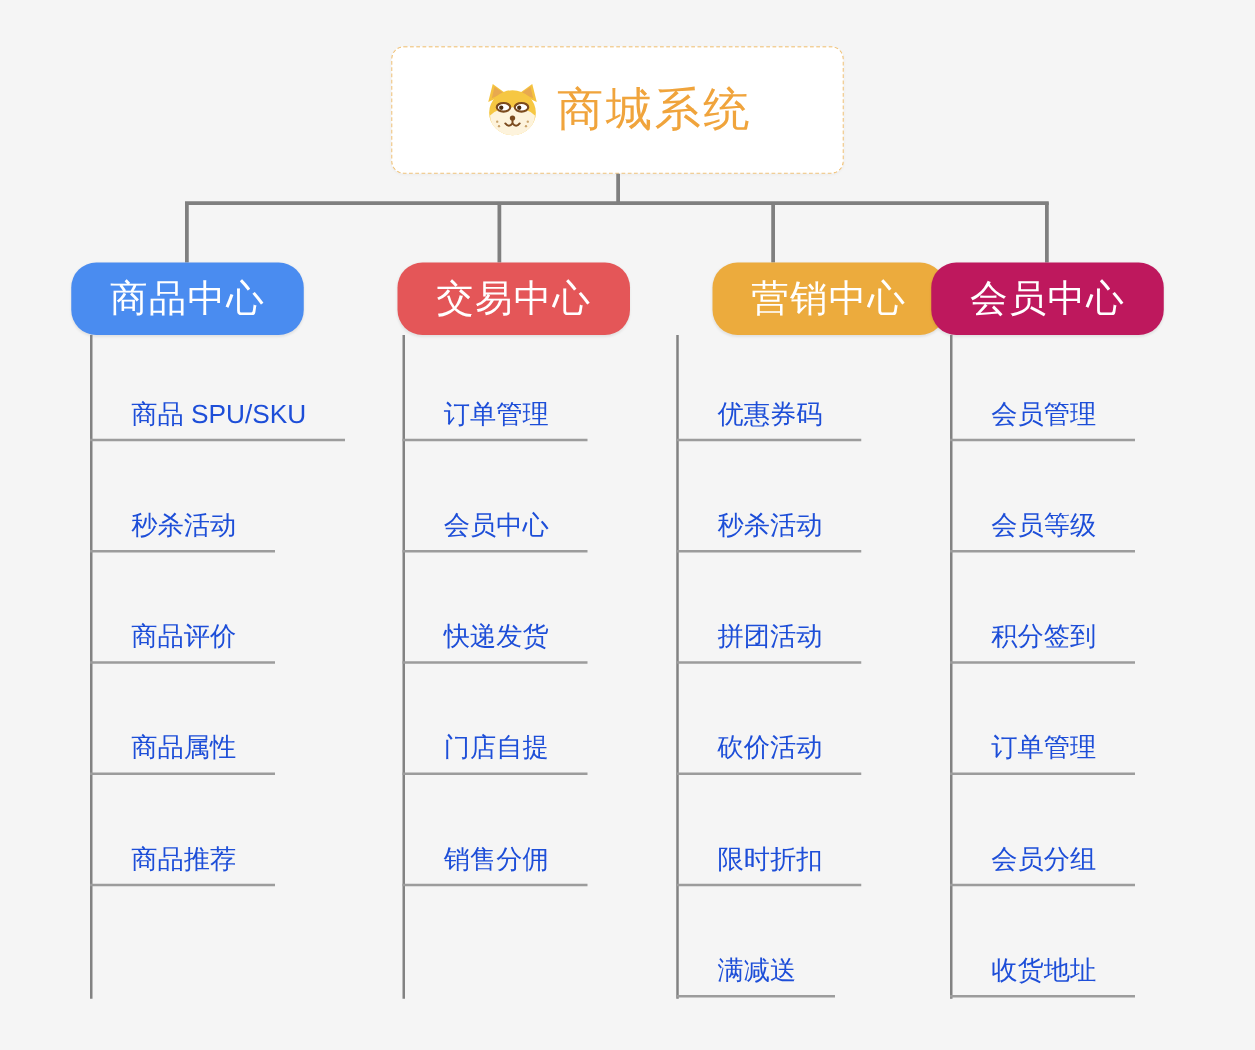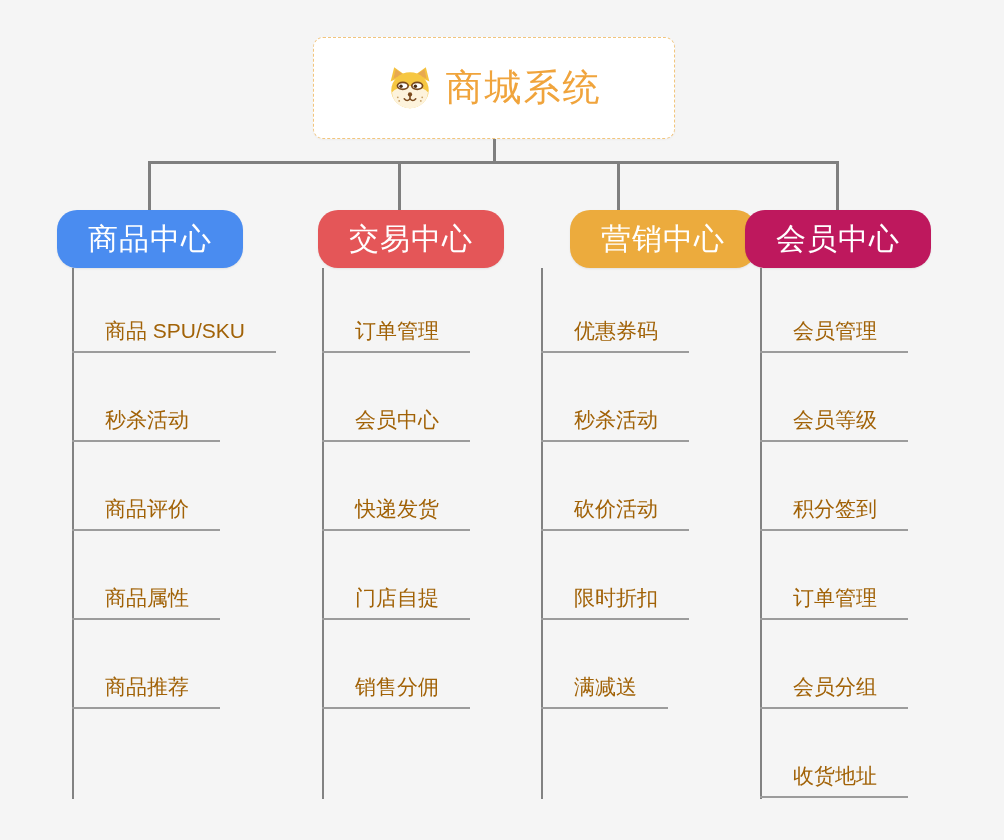--- a/index.html
+++ b/index.html
@@ -81,21 +81,21 @@
     height: 89px;
     display: flex;
     align-items: flex-end;
   }
   .child-row:first-child { height: 85px; }
   .child-label {
     display: inline-block;
     border-bottom: 2px solid #9c9c9c;
     padding: 0 31px 6px 33px;
     font-size: 21px;
-    color: #a16207;
+    color: #1d4ed8;
     white-space: nowrap;
   }
 </style>
 </head>
 <body>
 
 <div class="canvas">
 
   <div class="root-node">
     <span style="display:inline-flex;">
@@ -176,20 +176,23 @@
     <div class="branch-header" style="background: rgb(236, 171, 61); margin-left: 44px;">营销中心</div>
     <div class="branch-vline"></div>
     <div class="branch-items">
         <div class="child-row">
       <span class="child-label">优惠券码</span>
     </div>
         <div class="child-row">
       <span class="child-label">秒杀活动</span>
     </div>
         <div class="child-row">
+      <span class="child-label">拼团活动</span>
+    </div>
+        <div class="child-row">
       <span class="child-label">砍价活动</span>
     </div>
         <div class="child-row">
       <span class="child-label">限时折扣</span>
     </div>
         <div class="child-row">
       <span class="child-label">满减送</span>
     </div>
       </div>
   </div>

